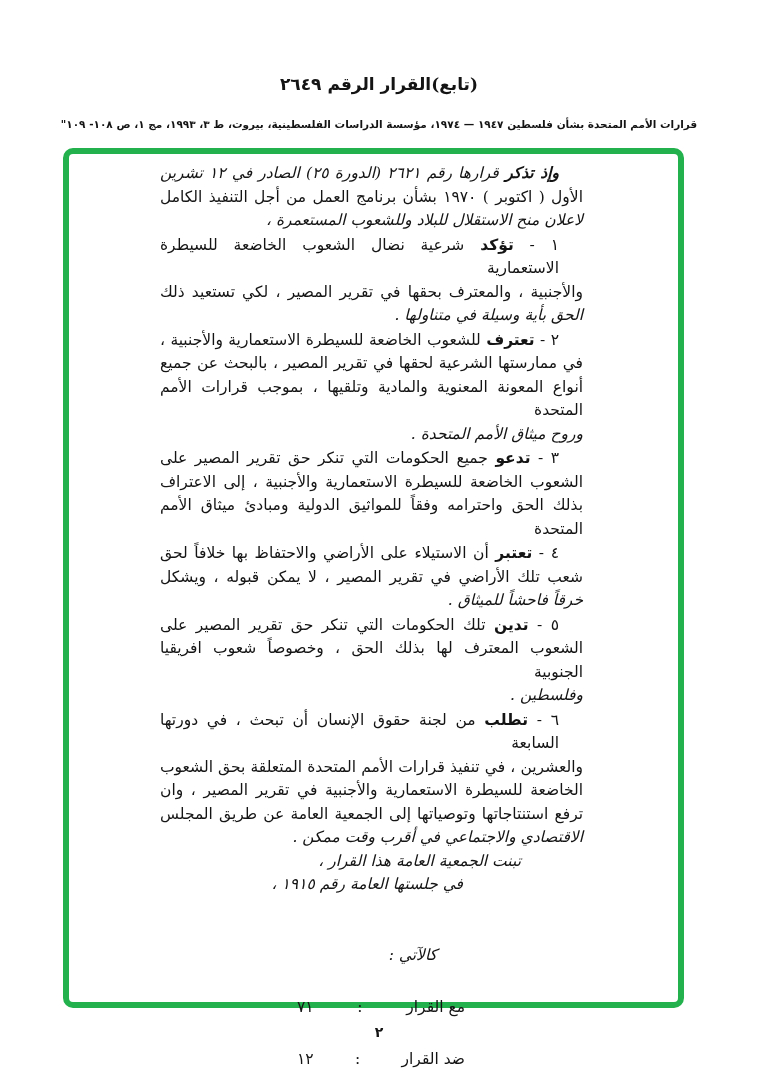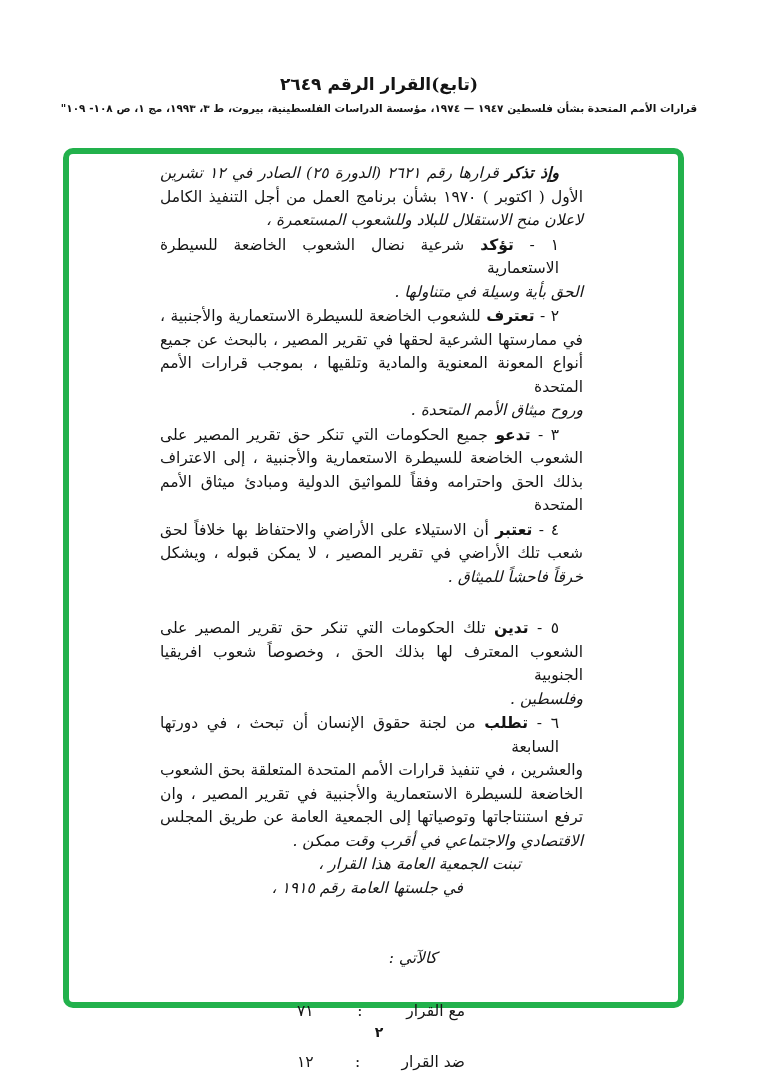--- a/index.html
+++ b/index.html
@@ -17,21 +17,21 @@
     position: absolute;
     top: 74px; left: 0; right: 0;
     text-align: center;
     direction: rtl;
     font-size: 17px;
     font-weight: bold;
     letter-spacing: 0.5px;
   }
   .source {
     position: absolute;
-    top: 102px; left: 0; right: 0;
+    top: 118px; left: 0; right: 0;
     text-align: center;
     direction: rtl;
     font-size: 10.5px;
     font-weight: bold;
     white-space: nowrap;
   }
   .frame {
     position: absolute;
     left: 63px; top: 148px;
     width: 621px; height: 860px;
@@ -96,32 +96,33 @@
   <div class="source">قرارات الأمم المتحدة بشأن فلسطين ١٩٤٧ — ١٩٧٤، مؤسسة الدراسات الفلسطينية، بيروت، ط ٣، ١٩٩٣، مج ١، ص ١٠٨- ١٠٩"</div>
 
   <div class="frame" style="border-color: rgb(34, 177, 76);"></div>
 
   <div class="doc">
     <div>
         <div class="tline" style="padding-right: 24px; font-style: italic;"><span class="bold">وإذ تذكر </span><span>قرارها رقم ٢٦٢١ (الدورة ٢٥) الصادر في ١٢ تشرين</span></div>
         <div class="tline"><span>الأول ( اكتوبر ) ١٩٧٠ بشأن برنامج العمل من أجل التنفيذ الكامل</span></div>
         <div class="tline last"><span>لاعلان منح الاستقلال للبلاد وللشعوب المستعمرة ،</span></div>
         <div class="tline" style="padding-right: 24px;"><span>١ - </span><span class="bold">تؤكد</span><span> شرعية نضال الشعوب الخاضعة للسيطرة الاستعمارية</span></div>
+        <div class="tline"><span>والأجنبية ، والمعترف بحقها في تقرير المصير ، لكي تستعيد ذلك</span></div>
         <div class="tline last"><span>الحق بأية وسيلة في متناولها .</span></div>
         <div class="tline" style="padding-right: 24px;"><span>٢ - </span><span class="bold">تعترف</span><span> للشعوب الخاضعة للسيطرة الاستعمارية والأجنبية ،</span></div>
         <div class="tline"><span>في ممارستها الشرعية لحقها في تقرير المصير ، بالبحث عن جميع</span></div>
         <div class="tline"><span>أنواع المعونة المعنوية والمادية وتلقيها ، بموجب قرارات الأمم المتحدة</span></div>
         <div class="tline last"><span>وروح ميثاق الأمم المتحدة .</span></div>
         <div class="tline" style="padding-right: 24px;"><span>٣ - </span><span class="bold">تدعو</span><span> جميع الحكومات التي تنكر حق تقرير المصير على</span></div>
         <div class="tline"><span>الشعوب الخاضعة للسيطرة الاستعمارية والأجنبية ، إلى الاعتراف</span></div>
         <div class="tline"><span>بذلك الحق واحترامه وفقاً للمواثيق الدولية ومبادئ ميثاق الأمم المتحدة</span></div>
         <div class="tline" style="padding-right: 24px;"><span>٤ - </span><span class="bold">تعتبر</span><span> أن الاستيلاء على الأراضي والاحتفاظ بها خلافاً لحق</span></div>
         <div class="tline"><span>شعب تلك الأراضي في تقرير المصير ، لا يمكن قبوله ، ويشكل</span></div>
         <div class="tline last"><span>خرقاً فاحشاً للميثاق .</span></div>
-        <div class="tline" style="padding-right: 24px; margin-top: 27px;"><span>٥ - </span><span class="bold">تدين</span><span> تلك الحكومات التي تنكر حق تقرير المصير على</span></div>
+        <div class="tline" style="padding-right: 24px;"><span>٥ - </span><span class="bold">تدين</span><span> تلك الحكومات التي تنكر حق تقرير المصير على</span></div>
         <div class="tline"><span>الشعوب المعترف لها بذلك الحق ، وخصوصاً شعوب افريقيا الجنوبية</span></div>
         <div class="tline last"><span>وفلسطين .</span></div>
         <div class="tline" style="padding-right: 24px;"><span>٦ - </span><span class="bold">تطلب</span><span> من لجنة حقوق الإنسان أن تبحث ، في دورتها السابعة</span></div>
         <div class="tline"><span>والعشرين ، في تنفيذ قرارات الأمم المتحدة المتعلقة بحق الشعوب</span></div>
         <div class="tline"><span>الخاضعة للسيطرة الاستعمارية والأجنبية في تقرير المصير ، وان</span></div>
         <div class="tline"><span>ترفع استنتاجاتها وتوصياتها إلى الجمعية العامة عن طريق المجلس</span></div>
         <div class="tline last"><span>الاقتصادي والاجتماعي في أقرب وقت ممكن .</span></div>
         <div class="tline last" style="padding-right: 62px;"><span>تبنت الجمعية العامة هذا القرار ،</span></div>
         <div class="tline last" style="padding-right: 120px;"><span>في جلستها العامة رقم ١٩١٥ ،</span></div>
         <div class="tline last" style="padding-right: 146px; margin-top: 47px;"><span>كالآتي :</span></div>

